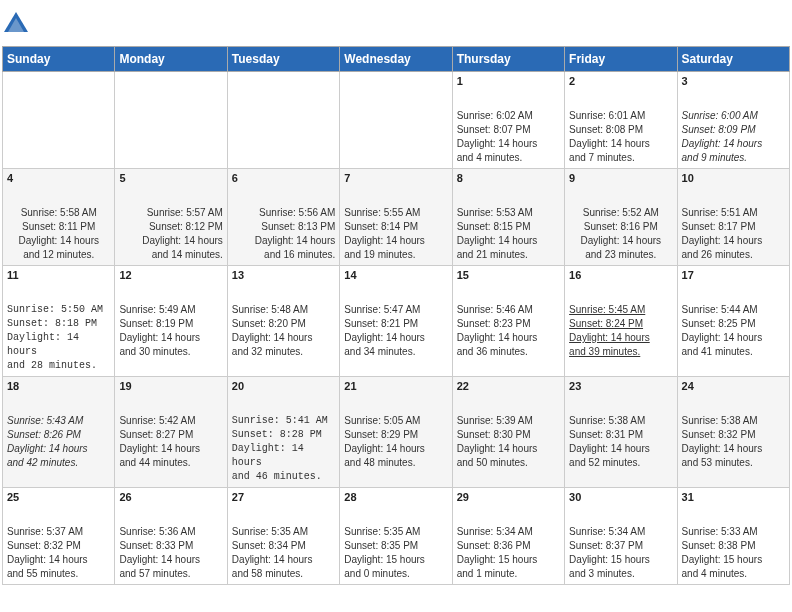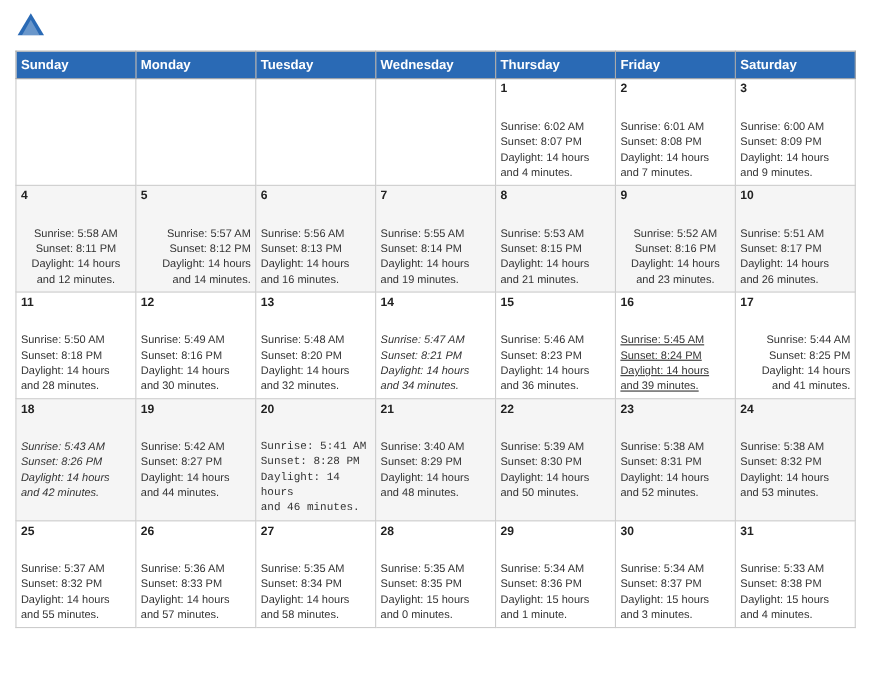--- a/index.html
+++ b/index.html
@@ -6,21 +6,21 @@
     body {
       width: 792px;
       height: 612px;
       font-family: Arial, sans-serif;
       background: #fff;
       overflow: hidden;
     }
     .page {
       width: 792px;
       height: 524px;
-      padding: 10px 14px;
+      padding: 10px 2px;
     }
     .header {
       display: flex;
       justify-content: space-between;
       align-items: flex-start;
       margin-bottom: 8px;
     }
     .logo {
       display: flex;
       align-items: center;
@@ -150,21 +150,21 @@
           </td>
           <td>
             <div class="day-num">2</div>
             <div class="day-info" style="white-space: pre-line;">Sunrise: 6:01 AM
 Sunset: 8:08 PM
 Daylight: 14 hours
 and 7 minutes.</div>
           </td>
           <td>
             <div class="day-num">3</div>
-            <div class="day-info" style="white-space: pre-line;">Sunrise: 6:00 AM
+            <div class="day-info" style="white-space: pre-line; font-style: italic;">Sunrise: 6:00 AM
 Sunset: 8:09 PM
 Daylight: 14 hours
 and 9 minutes.</div>
           </td>
         </tr>
         <tr class="row-even">
           <td>
             <div class="day-num">4</div>
             <div class="day-info" style="white-space: pre-line; text-align: center;">Sunrise: 5:58 AM
 Sunset: 8:11 PM
@@ -173,21 +173,21 @@
           </td>
           <td>
             <div class="day-num">5</div>
             <div class="day-info" style="white-space: pre-line; text-align: right;">Sunrise: 5:57 AM
 Sunset: 8:12 PM
 Daylight: 14 hours
 and 14 minutes.</div>
           </td>
           <td>
             <div class="day-num">6</div>
-            <div class="day-info" style="white-space: pre-line;">Sunrise: 5:56 AM
+            <div class="day-info" style="white-space: pre-line; text-align: right;">Sunrise: 5:56 AM
 Sunset: 8:13 PM
 Daylight: 14 hours
 and 16 minutes.</div>
           </td>
           <td>
             <div class="day-num">7</div>
             <div class="day-info" style="white-space: pre-line;">Sunrise: 5:55 AM
 Sunset: 8:14 PM
 Daylight: 14 hours
 and 19 minutes.</div>
@@ -210,63 +210,63 @@
             <div class="day-num">10</div>
             <div class="day-info" style="white-space: pre-line;">Sunrise: 5:51 AM
 Sunset: 8:17 PM
 Daylight: 14 hours
 and 26 minutes.</div>
           </td>
         </tr>
         <tr class="row-odd">
           <td>
             <div class="day-num">11</div>
-            <div class="day-info" style="white-space: pre-line;">Sunrise: 5:50 AM
+            <div class="day-info" style="white-space: pre-line; font-family: Liberation Mono, monospace;">Sunrise: 5:50 AM
 Sunset: 8:18 PM
 Daylight: 14 hours
 and 28 minutes.</div>
           </td>
           <td>
             <div class="day-num">12</div>
             <div class="day-info" style="white-space: pre-line;">Sunrise: 5:49 AM
-Sunset: 8:16 PM
+Sunset: 8:19 PM
 Daylight: 14 hours
 and 30 minutes.</div>
           </td>
           <td>
             <div class="day-num">13</div>
             <div class="day-info" style="white-space: pre-line;">Sunrise: 5:48 AM
 Sunset: 8:20 PM
 Daylight: 14 hours
 and 32 minutes.</div>
           </td>
           <td>
             <div class="day-num">14</div>
-            <div class="day-info" style="white-space: pre-line; font-style: italic;">Sunrise: 5:47 AM
+            <div class="day-info" style="white-space: pre-line;">Sunrise: 5:47 AM
 Sunset: 8:21 PM
 Daylight: 14 hours
 and 34 minutes.</div>
           </td>
           <td>
             <div class="day-num">15</div>
             <div class="day-info" style="white-space: pre-line;">Sunrise: 5:46 AM
 Sunset: 8:23 PM
 Daylight: 14 hours
 and 36 minutes.</div>
           </td>
           <td>
             <div class="day-num">16</div>
             <div class="day-info" style="white-space: pre-line; text-decoration: underline;">Sunrise: 5:45 AM
 Sunset: 8:24 PM
 Daylight: 14 hours
 and 39 minutes.</div>
           </td>
           <td>
             <div class="day-num">17</div>
-            <div class="day-info" style="white-space: pre-line; text-align: right;">Sunrise: 5:44 AM
+            <div class="day-info" style="white-space: pre-line;">Sunrise: 5:44 AM
 Sunset: 8:25 PM
 Daylight: 14 hours
 and 41 minutes.</div>
           </td>
         </tr>
         <tr class="row-even">
           <td>
             <div class="day-num">18</div>
             <div class="day-info" style="white-space: pre-line; font-style: italic;">Sunrise: 5:43 AM
 Sunset: 8:26 PM
@@ -282,21 +282,21 @@
           </td>
           <td>
             <div class="day-num">20</div>
             <div class="day-info" style="white-space: pre-line; font-family: Liberation Mono, monospace;">Sunrise: 5:41 AM
 Sunset: 8:28 PM
 Daylight: 14 hours
 and 46 minutes.</div>
           </td>
           <td>
             <div class="day-num">21</div>
-            <div class="day-info" style="white-space: pre-line;">Sunrise: 3:40 AM
+            <div class="day-info" style="white-space: pre-line;">Sunrise: 5:05 AM
 Sunset: 8:29 PM
 Daylight: 14 hours
 and 48 minutes.</div>
           </td>
           <td>
             <div class="day-num">22</div>
             <div class="day-info" style="white-space: pre-line;">Sunrise: 5:39 AM
 Sunset: 8:30 PM
 Daylight: 14 hours
 and 50 minutes.</div>

